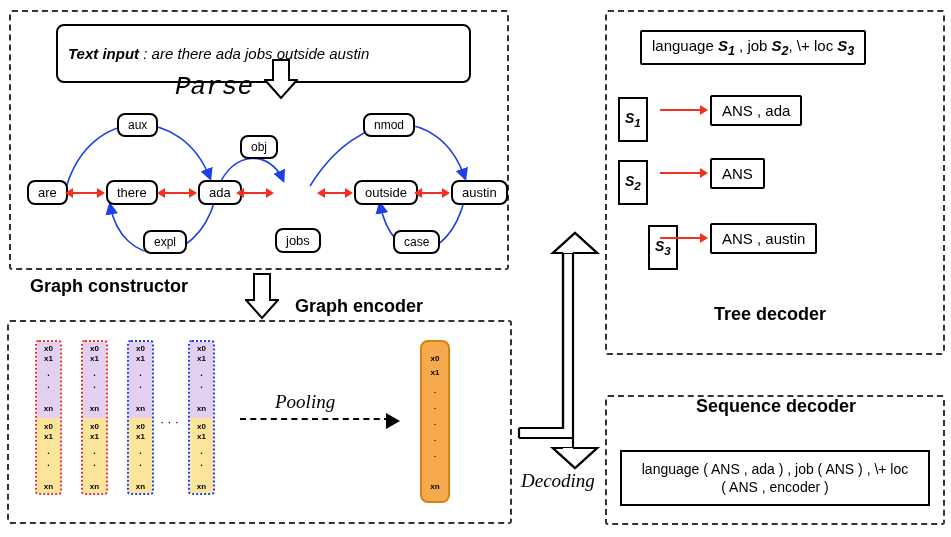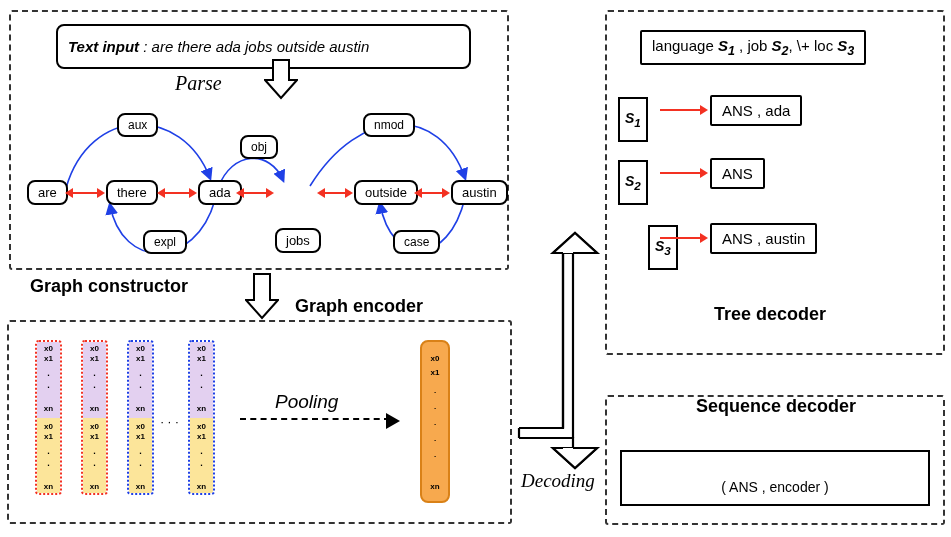--- a/index.html
+++ b/index.html
@@ -17,21 +17,21 @@
     position: absolute;
     border: 2px dashed #333;
     border-radius: 3px;
     background: #fff;
   }
   .solid-box {
     position: absolute;
     border: 2px solid #000;
     border-radius: 8px;
     background: #fff;
-    padding: 12px 10px;
+    padding: 19px 10px;
     font-size: 15px;
     text-align: left;
   }
   .label-text {
     position: absolute;
     font-size: 18px;
     font-weight: bold;
     color: #000;
   }
   .token-node {
@@ -86,21 +86,21 @@
 <div class="solid-box" style="left:56px; top:24px; width:415px;">
   <span style="font-weight:bold; font-style:italic;">Text input</span>
   <span style="font-style:italic;">: are there ada jobs outside austin</span>
 </div>
 
 <div style="position:absolute; left:264px; top:58px;">
   <svg width="34" height="42" viewBox="0 0 34 42">
     <path d="M9 2 H25 V22 H33 L17 40 L1 22 H9 Z" fill="#fff" stroke="#000" stroke-width="2"></path>
   </svg>
 </div>
-<div class="label-text" style="left:175px; top:72px; font-style:italic; font-family:Liberation Serif, serif; font-weight:normal; font-size:20px;">Parse</div>
+<div class="label-text" style="left:175px; top:72px; font-style:italic; font-family:Liberation Mono, monospace; font-weight:normal; font-size:26px;">Parse</div>
 
 <svg class="arcs" width="520" height="280">
   <g fill="none" stroke="#1f40e6" stroke-width="1.6">
     <path d="M 66 188 C 90 105, 182 105, 210 178" marker-end="url(#bh)"></path>
     <path d="M 218 188 C 232 150, 270 150, 283 180" marker-end="url(#bh2)"></path>
     <path d="M 310 186 C 360 105, 440 105, 465 178" marker-end="url(#bh)"></path>
     <path d="M 215 200 C 195 270, 122 270, 110 205" marker-end="url(#bh3)"></path>
     <path d="M 465 198 C 448 267, 392 267, 380 204" marker-end="url(#bh3)"></path>
   </g>
   <defs>
@@ -200,21 +200,21 @@
   <div class="vec-txt" style="top:80px;"><span>x0</span></div>
   <div class="vec-txt" style="top:90px;"><span>x1</span></div>
   <div class="vec-txt" style="top:104px; font-size:9px;">.</div>
   <div class="vec-txt" style="top:116px; font-size:9px;">.</div>
   <div class="vec-txt" style="top:140px;"><span>xn</span></div>
 </div>
 
 <div style="position:absolute; left:160px; top:414px; font-size:13px; letter-spacing:3px;">···</div>
 
 <div class="pool-arrow" style="left:240px; top:418px; width:150px;"></div>
-<div class="label-text" style="left:275px; top:391px; font-style:italic; font-family:Liberation Sans, sans-serif; font-weight:normal; font-size:19px;">Pooling</div>
+<div class="label-text" style="left:275px; top:391px; font-style:italic; font-family:Liberation Serif, serif; font-weight:normal; font-size:19px;">Pooling</div>
 
 <div class="pooled" style="left:420px; top:340px; width:30px; height:163px;">
   <div class="vec-txt" style="top:12px;">x0</div>
   <div class="vec-txt" style="top:26px;">x1</div>
   <div class="vec-txt" style="top:44px;">.</div>
   <div class="vec-txt" style="top:60px;">.</div>
   <div class="vec-txt" style="top:76px;">.</div>
   <div class="vec-txt" style="top:92px;">.</div>
   <div class="vec-txt" style="top:108px;">.</div>
   <div class="vec-txt" style="top:140px;">xn</div>
@@ -255,15 +255,15 @@
 <div style="position:absolute; left:648px; top:225px;">
   <span class="s-tag"><em>S<sub>3</sub></em></span>
 </div>
 <div class="red-arrow-simple" style="left:660px; top:237px; width:40px;"></div>
 <div class="out-box" style="left:710px; top:223px;">ANS  , austin</div>
 
 <div class="dashed-box" style="left:605px; top:395px; width:340px; height:130px;"></div>
 <div class="label-text" style="left:696px; top:396px;">Sequence decoder</div>
 
 <div class="seq-output" style="left:620px; top:450px; width:310px;">
-  <br>
+  <span>language ( ANS , ada ) , job ( ANS ) , \+ loc</span><br>
   <span>( ANS , encoder )</span>
 </div>
 
 </body></html>

